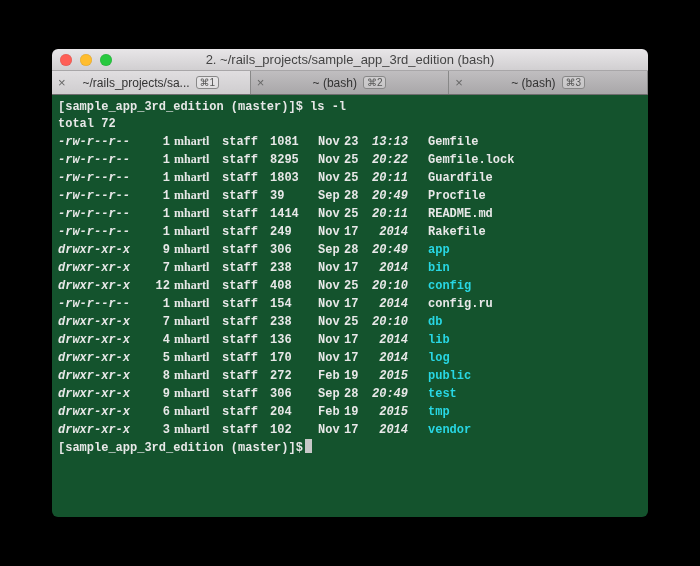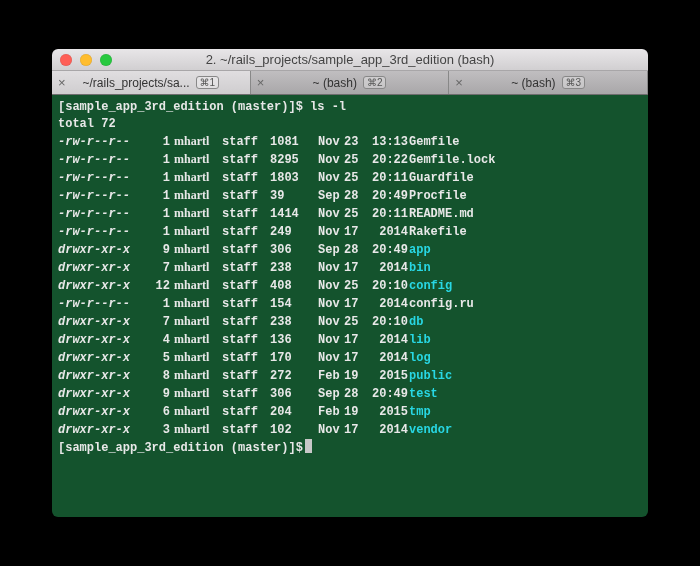--- a/index.html
+++ b/index.html
@@ -96,22 +96,22 @@
   }
   .prompt { color: #e8e8e8; }
   .row { display: block; }
   .perm { display:inline-block; width: 88px; font-style: italic; }
   .links { display:inline-block; width: 24px; text-align:right; }
   .owner { display:inline-block; width: 52px; padding-left:4px;font-family:Liberation Serif, serif; }
   .group { display:inline-block; width: 48px; }
   .size  { display:inline-block; width: 44px; text-align:left; }
   .month { display:inline-block; width: 30px; padding-left:4px; }
   .day   { display:inline-block; width: 20px; text-align:left; }
-  .time  { display:inline-block; width: 44px; text-align:right; }
-  .fname { padding-left: 1px; }
+  .time  { display:inline-block; width: 44px; text-align:right;font-style:italic; }
+  .fname { padding-left: 20px; }
   .c-file { color: #e8e8e8; }
   .c-dir  { color: #28d7e4; }
   .cursor {
     display:inline-block;
     width: 7px; height: 14px;
     background: #c8c8c8;
     vertical-align: -2px;
     margin-left: 2px;
   }
 </style>

